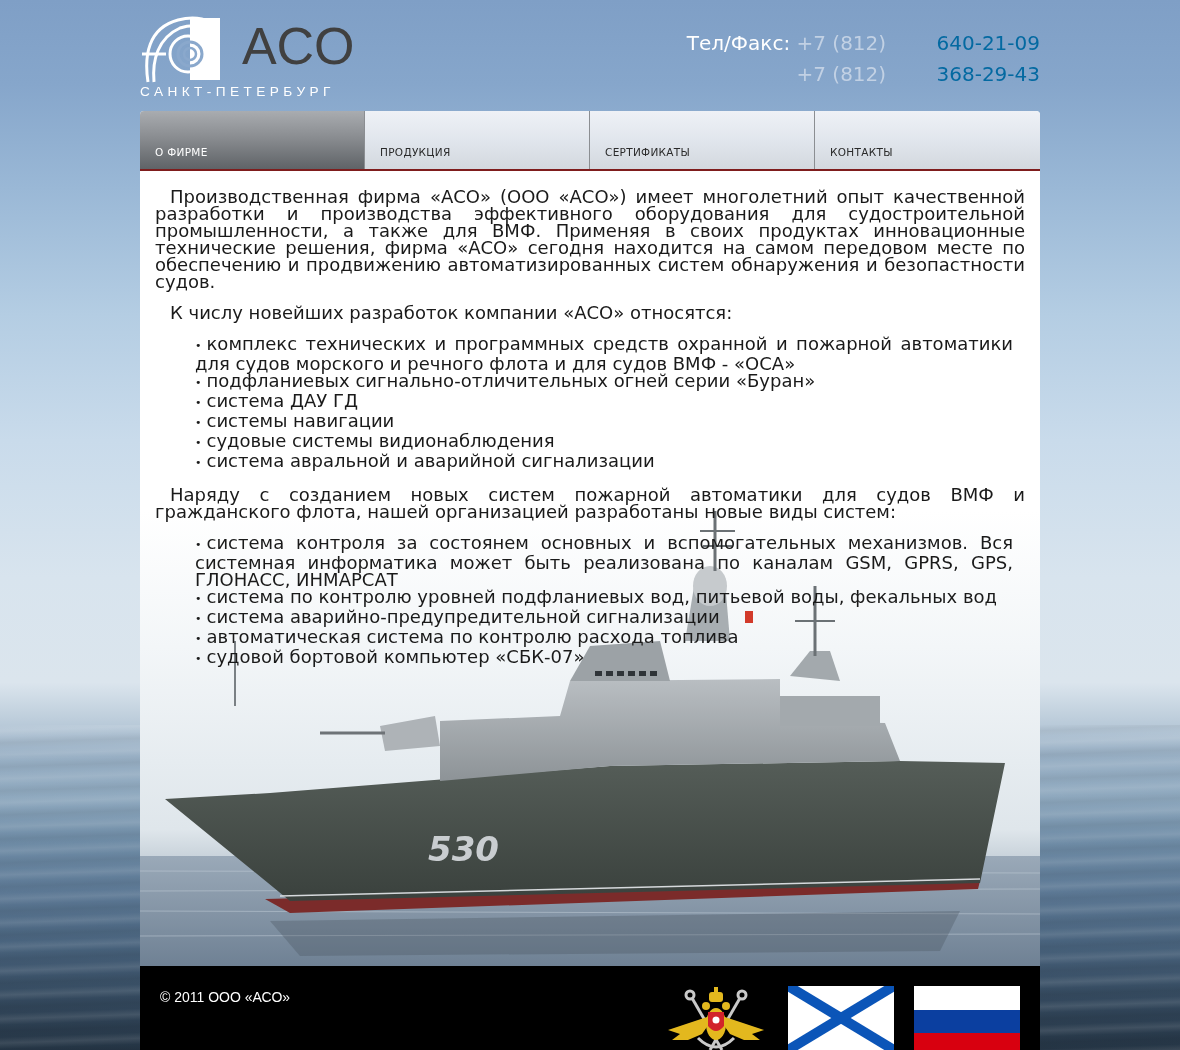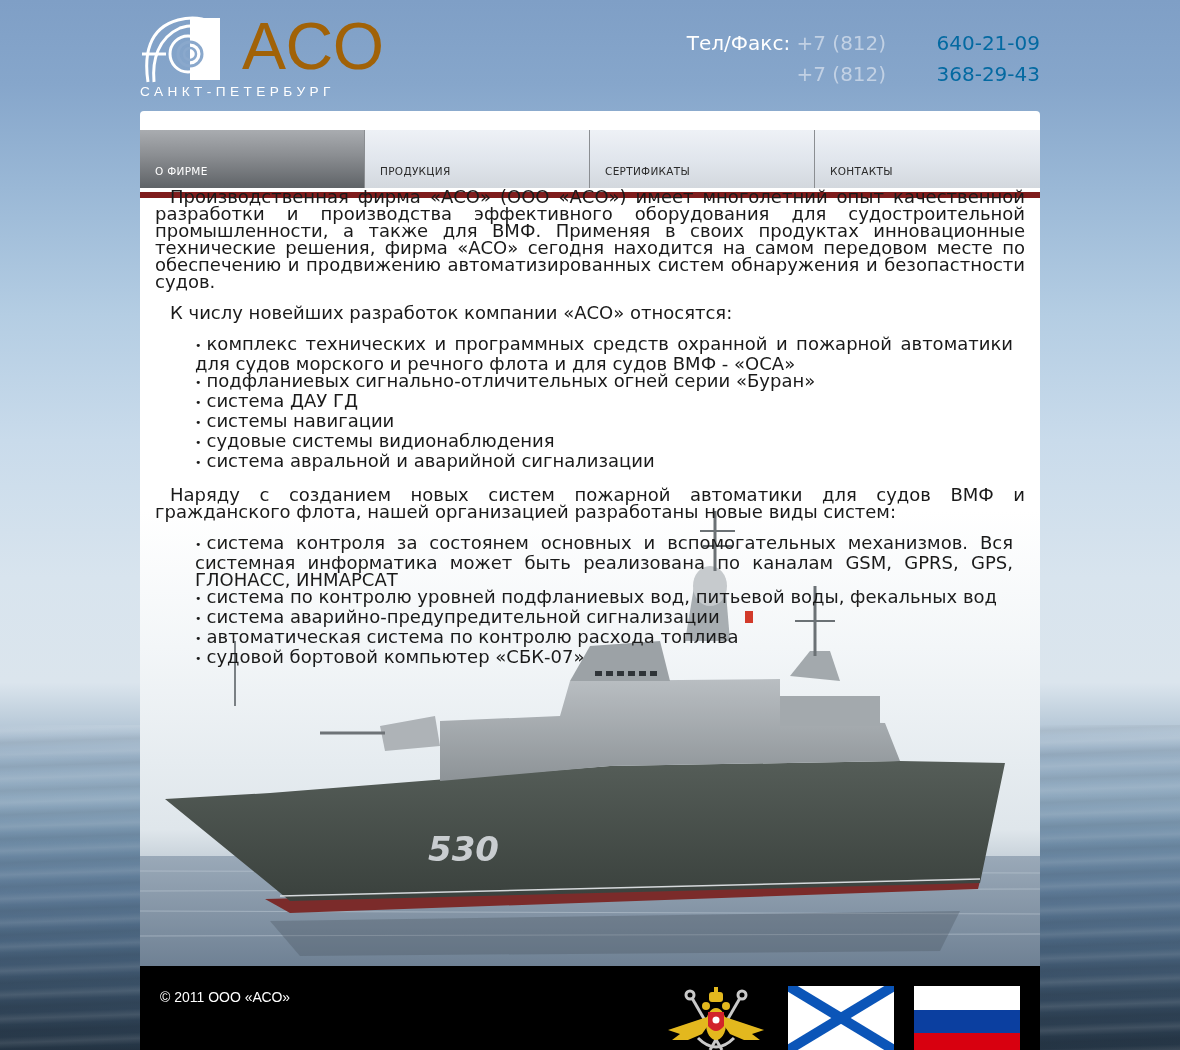--- a/index.html
+++ b/index.html
@@ -24,21 +24,21 @@
     }
 
     
     .logo {
       position: absolute; left: 140px; top: 16px; width: 245px; height: 88px;
     }
     .logo-mark { position: absolute; left: 0; top: 0; width: 92px; height: 68px; }
     .logo-text {
       position: absolute; left: 102px; top: -2px;
       font-family: "Liberation Sans", sans-serif;
-      font-size: 66px; color: #a16207; letter-spacing: 1px; line-height: 64px;
+      font-size: 52px; color: #404040; letter-spacing: 1px; line-height: 64px;
     }
     .logo-city {
       position: absolute; left: 0; top: 68px;
       font-family: "Liberation Sans", sans-serif;
       font-size: 13px; color: #ffffff; letter-spacing: 4.2px; line-height: 16px;
       transform: scaleX(1.05); transform-origin: left center;
     }
 
     .phones {
       position: absolute; right: 140px; top: 28px;
@@ -52,24 +52,23 @@
     .phone-num { color: #0369a1; margin-left: 44px; }
 
     
     .panel {
       position: absolute; left: 140px; top: 111px; width: 900px; height: 939px;
       background: #ffffff;
       border-radius: 4px 4px 0 0;
       overflow: hidden;
     }
     .nav {
-      position: absolute; left: 0; top: 0; width: 900px; height: 68px;
+      position: absolute; left: 0; top: 0; width: 900px; height: 60px;
       display: flex;
-      border-bottom: 6px solid #7f1d1d;
-      margin-top: 19px;
+      border-bottom: 8px solid #7f1d1d;
     }
     .nav-item {
       position: relative; height: 58px;
       border-right: 1px solid #8b8e92;
       background: linear-gradient(180deg, #eef1f6 0%, #e1e6ed 50%, #d3d8de 100%);
       cursor: pointer;
     }
     .nav-item:last-child { border-right: none; }
     .nav-item.active {
       background: linear-gradient(180deg, #a9acb0 0%, #8a8d91 45%, #5f6367 100%);

